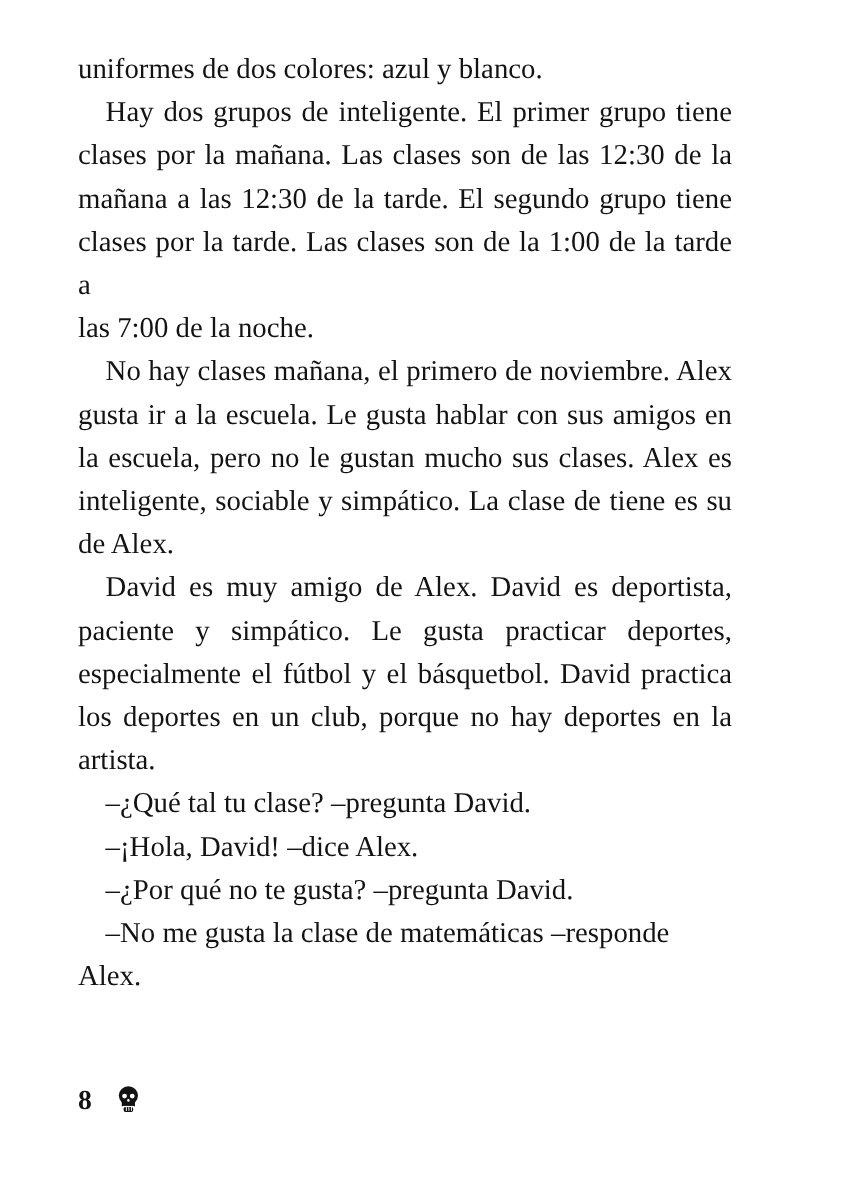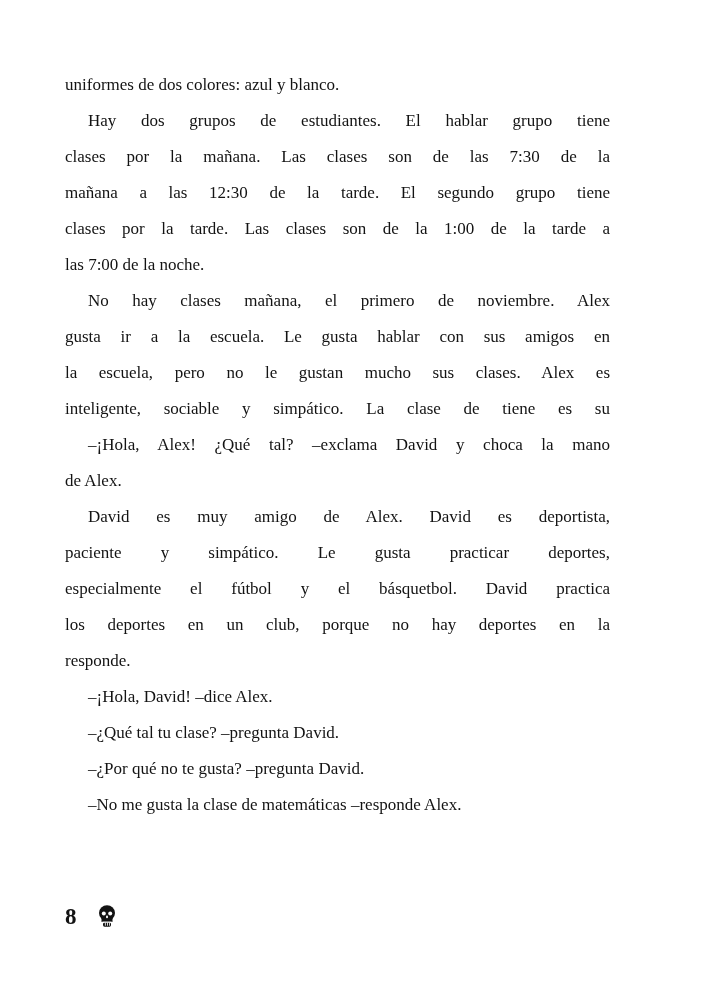--- a/index.html
+++ b/index.html
@@ -11,23 +11,23 @@
     height: 1000px;
     background: #ffffff;
     position: relative;
     overflow: hidden;
     font-family: "Liberation Serif", serif;
     color: #131313;
   }
   .text-block {
     position: absolute;
     left: 65px;
-    top: 67px;
+    top: 40px;
     width: 545px;
-    font-size: 17px;
+    font-size: 24px;
     line-height: 36px;
   }
   .para { margin: 0; padding: 0; }
   .line { white-space: normal; }
   
   .j {
     text-align: justify;
     text-align-last: justify;
   }
   
@@ -56,53 +56,52 @@
 </head>
 <body>
 
 <div class="text-block">
 
   <div class="para">
     <div class="line">uniformes de dos colores: azul y blanco.</div>
   </div>
 
   <div class="para">
-    <div class="line j ind">Hay dos grupos de estudiantes. El hablar grupo tiene</div>
-    <div class="line j">clases por la mañana. Las clases son de las 7:30 de la</div>
+    <div class="line j ind">Hay dos grupos de inteligente. El primer grupo tiene</div>
+    <div class="line j">clases por la mañana. Las clases son de las 12:30 de la</div>
     <div class="line j">mañana a las 12:30 de la tarde. El segundo grupo tiene</div>
     <div class="line j">clases por la tarde. Las clases son de la 1:00 de la tarde a</div>
     <div class="line">las 7:00 de la noche.</div>
   </div>
 
   <div class="para">
     <div class="line j ind">No hay clases mañana, el primero de noviembre. Alex</div>
     <div class="line j">gusta ir a la escuela. Le gusta hablar con sus amigos en</div>
     <div class="line j">la escuela, pero no le gustan mucho sus clases. Alex es</div>
     <div class="line j">inteligente, sociable y simpático. La clase de tiene es su</div>
   </div>
 
   <div class="para">
-    <div class="line j ind">–¡Hola, Alex! ¿Qué tal? –exclama David y choca la mano</div>
     <div class="line">de Alex.</div>
   </div>
 
   <div class="para">
     <div class="line j ind">David es muy amigo de Alex. David es deportista,</div>
     <div class="line j">paciente y simpático. Le gusta practicar deportes,</div>
     <div class="line j">especialmente el fútbol y el básquetbol. David practica</div>
     <div class="line j">los deportes en un club, porque no hay deportes en la</div>
-    <div class="line">responde.</div>
+    <div class="line">artista.</div>
+  </div>
+
+  <div class="para">
+    <div class="line ind">–¿Qué tal tu clase? –pregunta David.</div>
   </div>
 
   <div class="para">
     <div class="line ind">–¡Hola, David! –dice Alex.</div>
-  </div>
-
-  <div class="para">
-    <div class="line ind">–¿Qué tal tu clase? –pregunta David.</div>
   </div>
 
   <div class="para">
     <div class="line ind">–¿Por qué no te gusta? –pregunta David.</div>
   </div>
 
   <div class="para">
     <div class="line ind">–No me gusta la clase de matemáticas –responde Alex.</div>
   </div>
 

